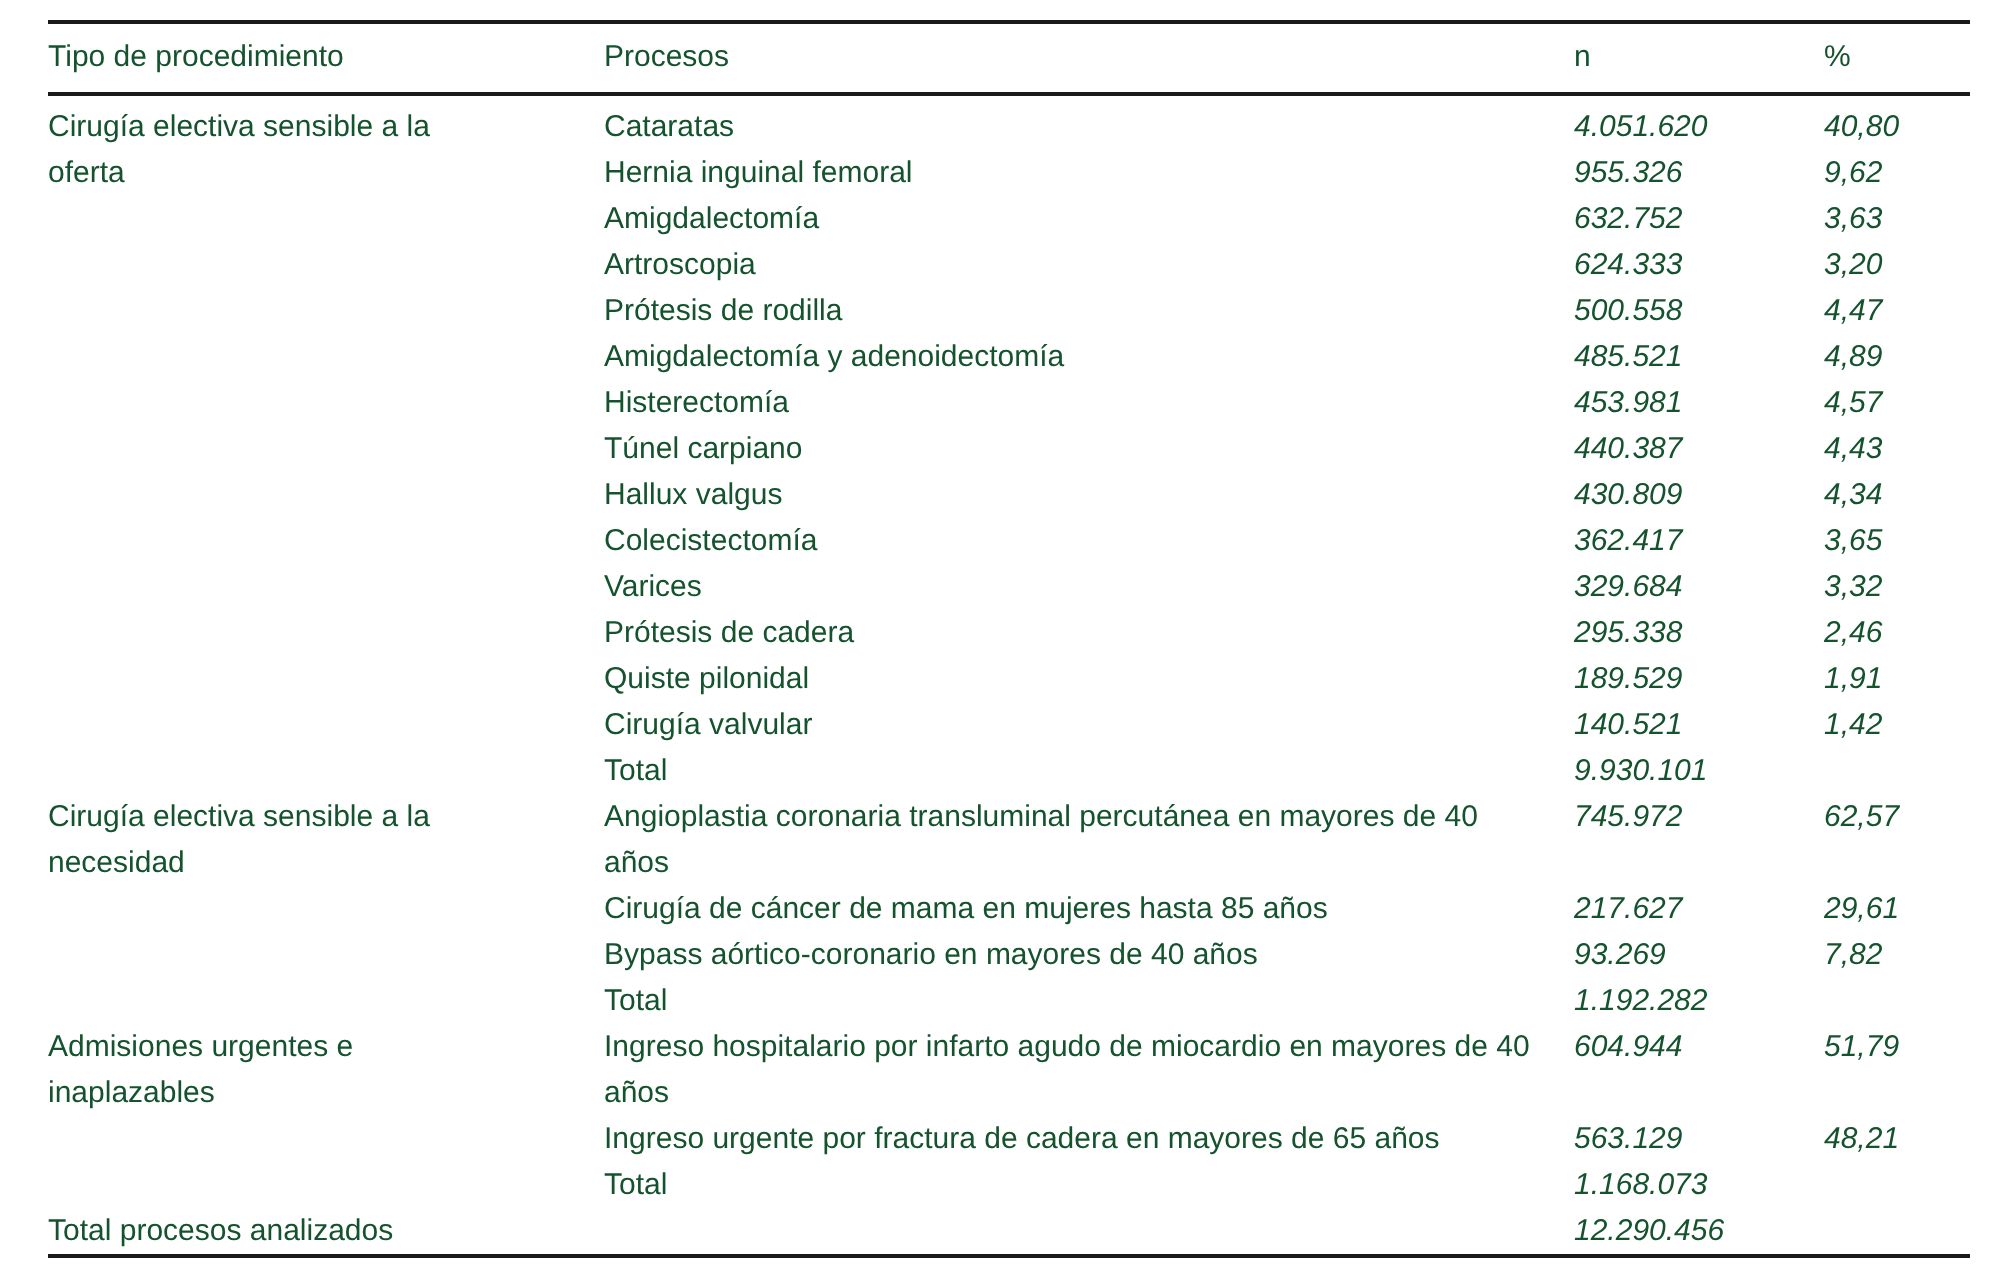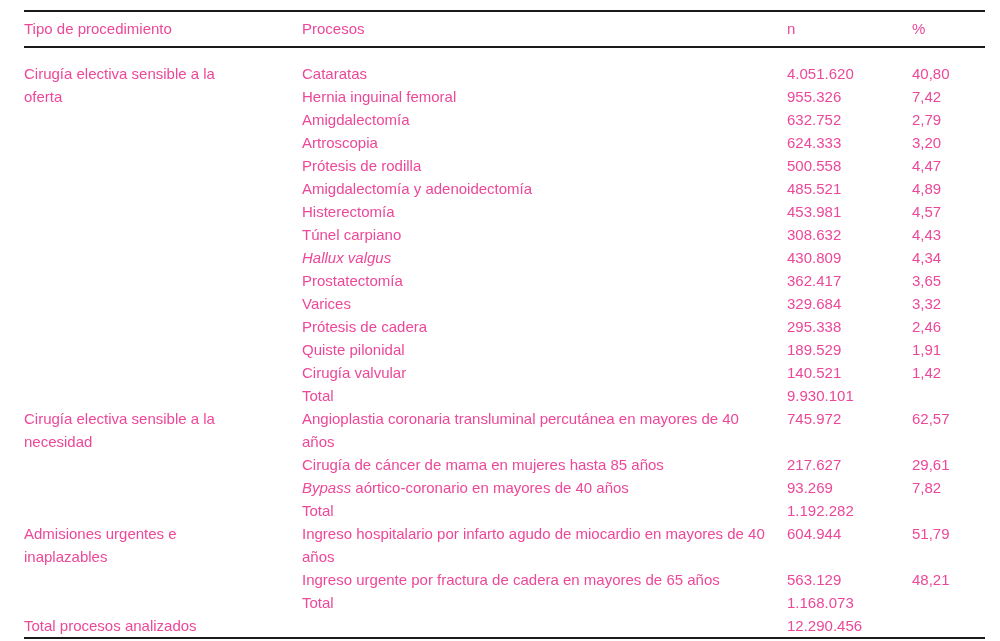--- a/index.html
+++ b/index.html
@@ -11,47 +11,48 @@
     padding: 10px 15px 10px 24px;
     background: #ffffff;
     overflow: hidden;
   }
   table.proc-table {
     width: 100%;
     border-collapse: collapse;
     border-top: 2px solid #1a1a1a;
     border-bottom: 2px solid #1a1a1a;
     font-size: 15px;
-    color: #ec4899;
+    color: #14532d;
   }
   thead th {
     text-align: left;
     font-weight: 400;
     padding: 7px 4px 7px 0;
     line-height: 20px;
     border-bottom: 2px solid #1a1a1a;
     vertical-align: middle;
     white-space: nowrap;
   }
   tbody td {
     vertical-align: top;
     padding: 0 4px 0 0;
     line-height: 23px;
   }
-  tbody tr:first-child td { padding-top: 14px; }
+  tbody tr:first-child td { padding-top: 4px; }
   td.group-cell {
     padding-right: 55px;
   }
   td.proc-cell {
     padding-right: 16px;
   }
   td.num-cell, td.pct-cell {
     white-space: nowrap;
+    font-style: italic;
   }
-  .it { font-style: italic; }
+  .it { }
 </style>
 </head>
 <body>
 
 <div class="page">
   <table class="proc-table">
     <colgroup>
       <col style="width:278px">
       <col style="width:485px">
       <col style="width:125px">
@@ -68,26 +69,26 @@
     <tbody id="table-body">
         <tr>
           <td class="group-cell" rowspan="15">Cirugía electiva sensible a la oferta</td>
           <td class="proc-cell"><span>Cataratas</span></td>
           <td class="num-cell">4.051.620</td>
           <td class="pct-cell">40,80</td>
         </tr>
         <tr>
           <td class="proc-cell"><span>Hernia inguinal femoral</span></td>
           <td class="num-cell">955.326</td>
-          <td class="pct-cell">7,42</td>
+          <td class="pct-cell">9,62</td>
         </tr>
         <tr>
           <td class="proc-cell"><span>Amigdalectomía</span></td>
           <td class="num-cell">632.752</td>
-          <td class="pct-cell">2,79</td>
+          <td class="pct-cell">3,63</td>
         </tr>
         <tr>
           <td class="proc-cell"><span>Artroscopia</span></td>
           <td class="num-cell">624.333</td>
           <td class="pct-cell">3,20</td>
         </tr>
         <tr>
           <td class="proc-cell"><span>Prótesis de rodilla</span></td>
           <td class="num-cell">500.558</td>
           <td class="pct-cell">4,47</td>
@@ -97,30 +98,30 @@
           <td class="num-cell">485.521</td>
           <td class="pct-cell">4,89</td>
         </tr>
         <tr>
           <td class="proc-cell"><span>Histerectomía</span></td>
           <td class="num-cell">453.981</td>
           <td class="pct-cell">4,57</td>
         </tr>
         <tr>
           <td class="proc-cell"><span>Túnel carpiano</span></td>
-          <td class="num-cell">308.632</td>
+          <td class="num-cell">440.387</td>
           <td class="pct-cell">4,43</td>
         </tr>
         <tr>
           <td class="proc-cell"><span class="it">Hallux valgus</span></td>
           <td class="num-cell">430.809</td>
           <td class="pct-cell">4,34</td>
         </tr>
         <tr>
-          <td class="proc-cell"><span>Prostatectomía</span></td>
+          <td class="proc-cell"><span>Colecistectomía</span></td>
           <td class="num-cell">362.417</td>
           <td class="pct-cell">3,65</td>
         </tr>
         <tr>
           <td class="proc-cell"><span>Varices</span></td>
           <td class="num-cell">329.684</td>
           <td class="pct-cell">3,32</td>
         </tr>
         <tr>
           <td class="proc-cell"><span>Prótesis de cadera</span></td>

